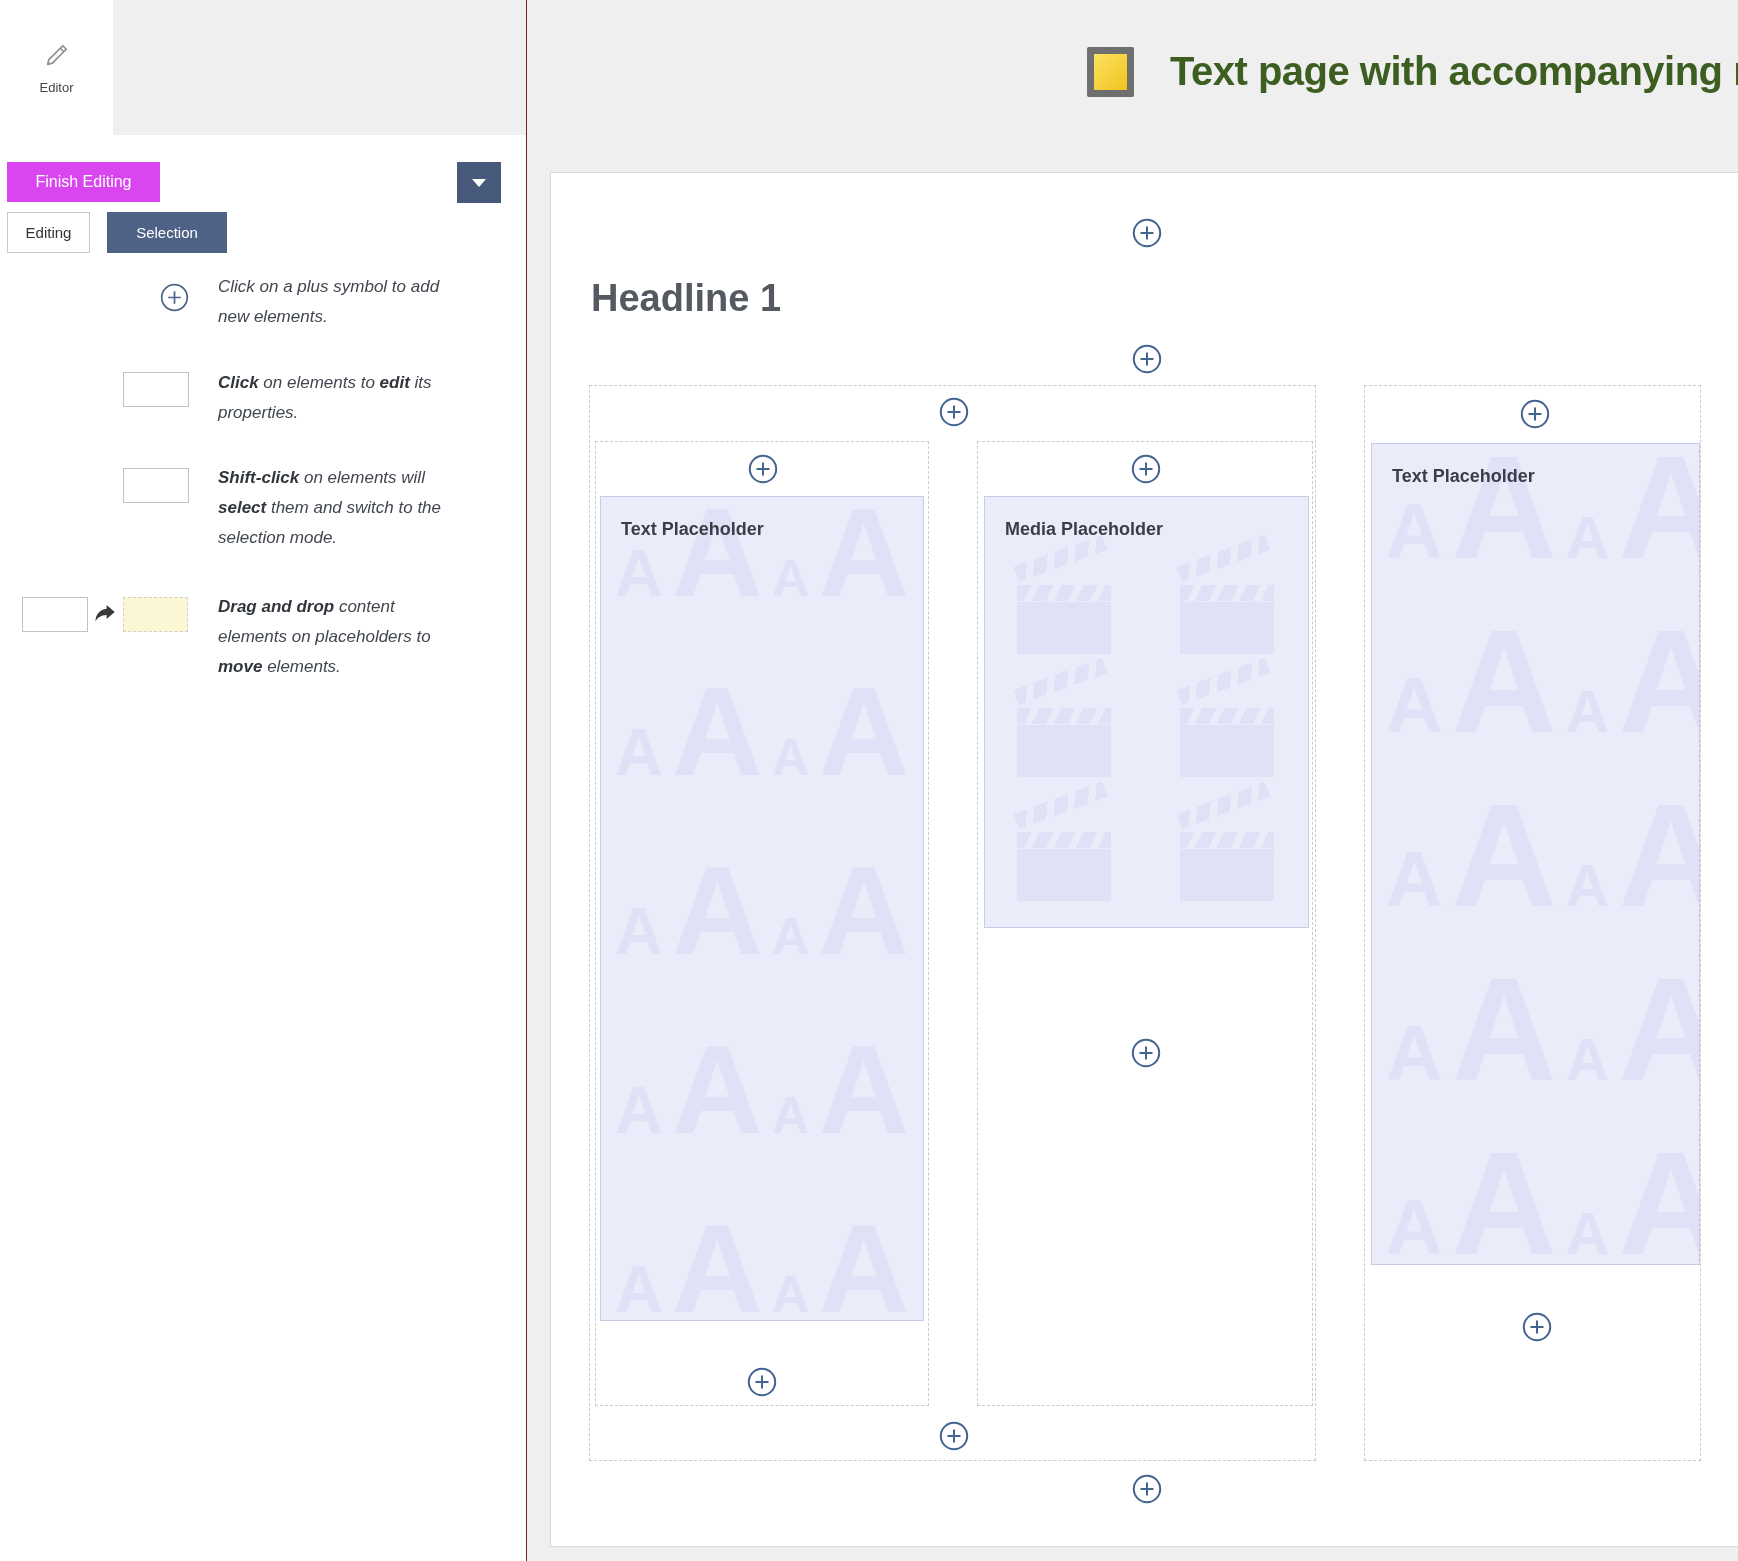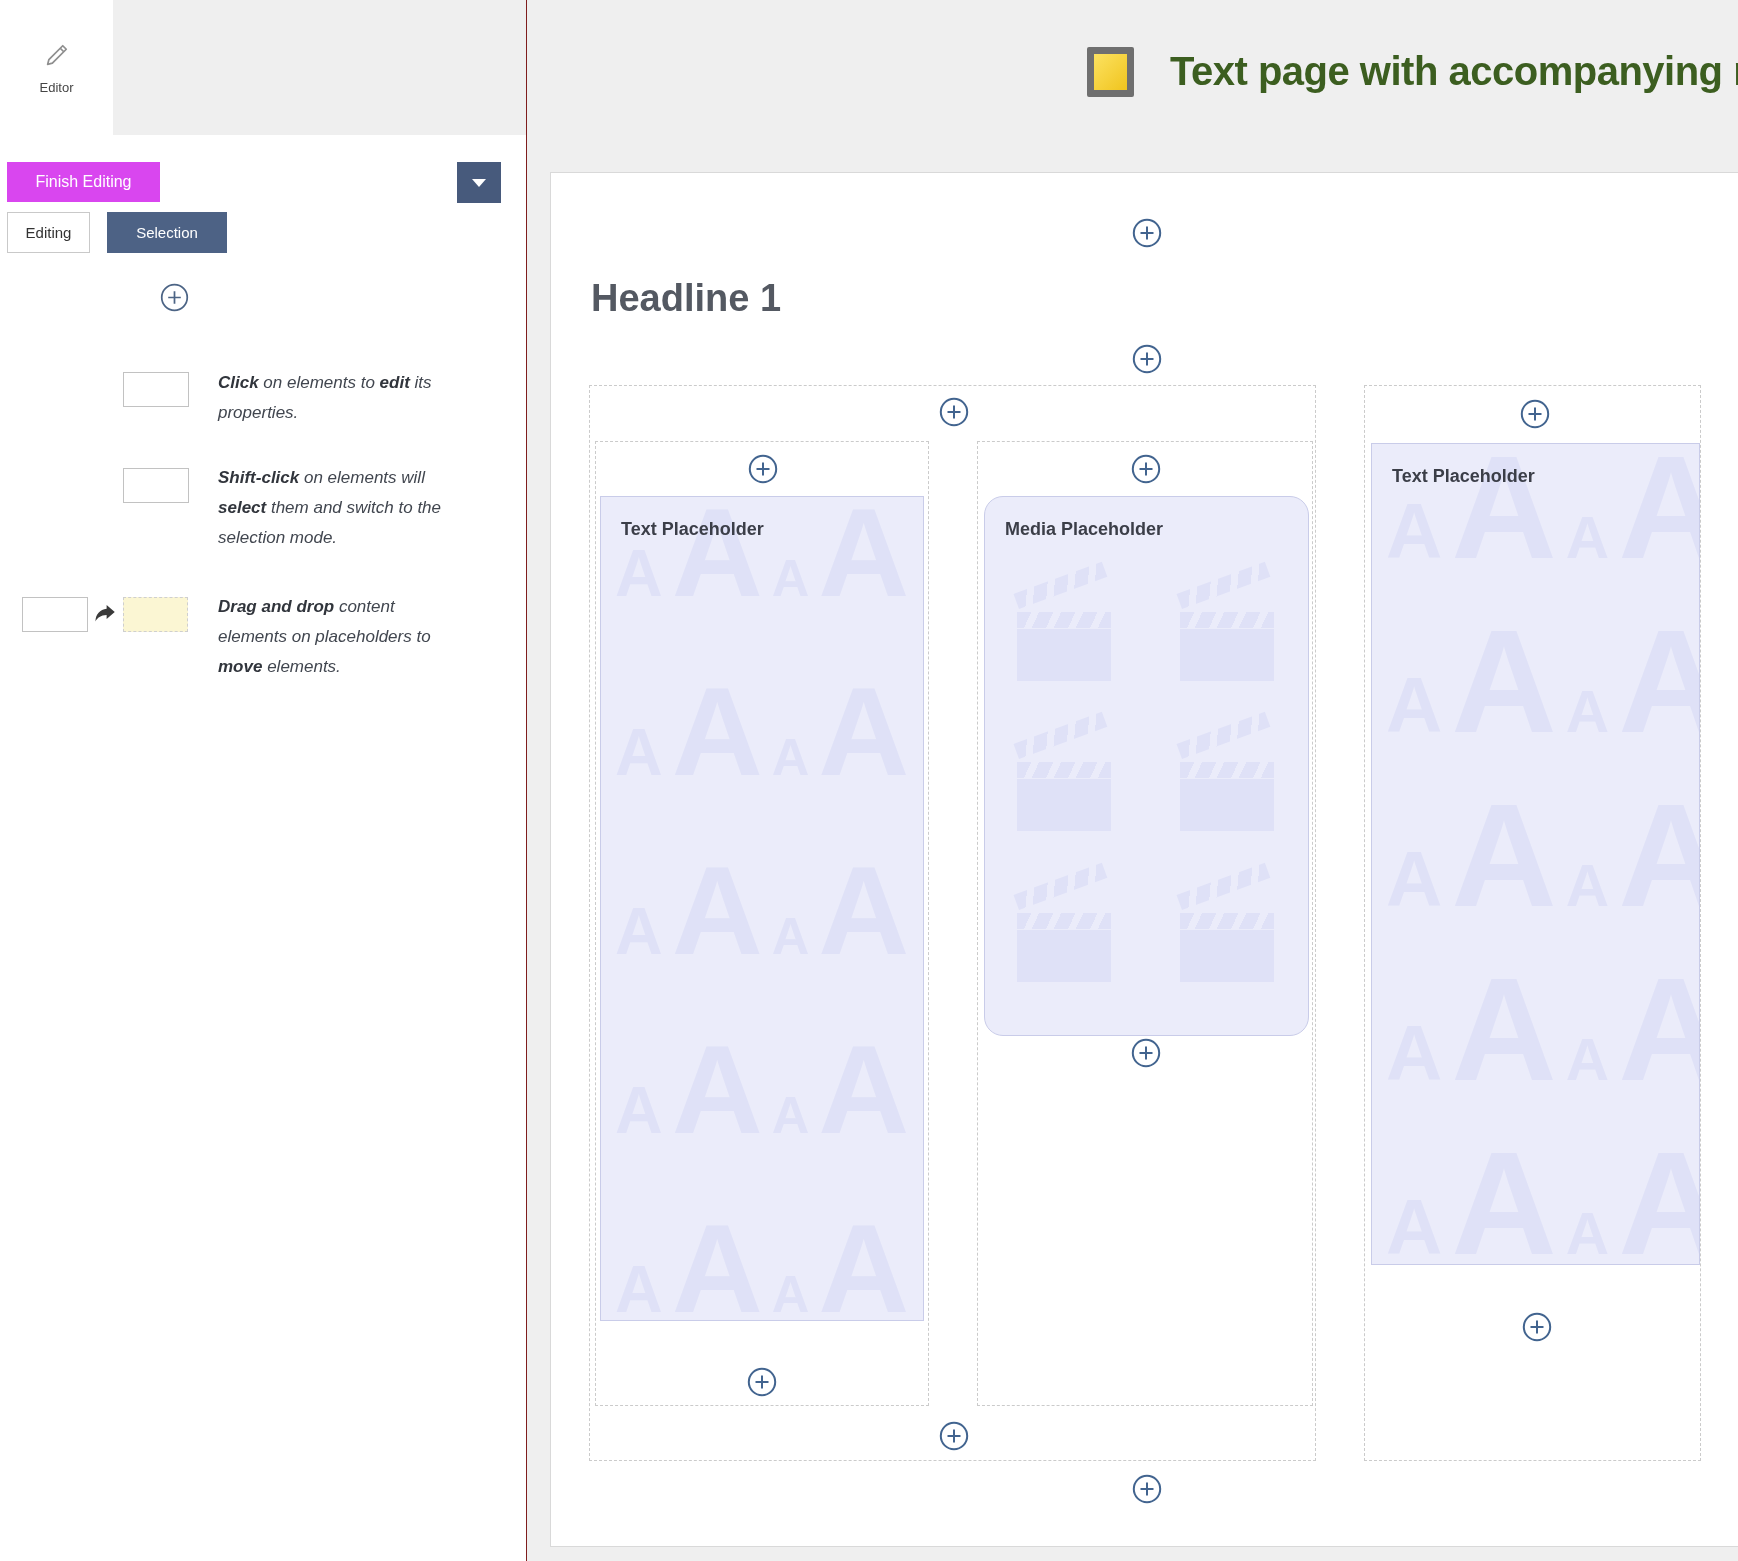--- a/index.html
+++ b/index.html
@@ -102,20 +102,21 @@
 
     <div class="tabs">
       <div class="tab t-edit">Editing</div>
       <div class="tab t-sel">Selection</div>
     </div>
 
     <svg class="abs" style="left:160px;top:283px;" width="29" height="29" viewBox="0 0 30 30">
       <circle cx="15" cy="15" r="13.2" fill="#fff" stroke="#4c6485" stroke-width="1.8"></circle>
       <path d="M15 8.5V21.5M8.5 15H21.5" stroke="#4c6485" stroke-width="1.8" fill="none"></path>
     </svg>
+    <p class="instr" style="top:272px;"><span>Click on a plus symbol to add new elements.</span></p>
 
     <div class="icon-box" style="left:123px;top:372px;"></div>
     <p class="instr" style="top:368px;"><b>Click</b><span> on elements to </span><b>edit</b><span> its properties.</span></p>
 
     <div class="icon-box" style="left:123px;top:468px;"></div>
     <p class="instr" style="top:463px;"><b>Shift-click</b><span> on elements will </span><b>select</b><span> them and switch to the selection mode.</span></p>
 
     <div class="icon-box" style="left:22px;top:597px;"></div>
     <svg class="abs" style="left:92px;top:600px;" width="26" height="26" viewBox="0 0 24 24">
       <path d="M13.5 4.5l7.5 6.5-7.5 6.5v-3.6C8 14 5 16.5 3.2 19.8c0-6.5 4.3-11.1 10.3-11.7V4.5z" fill="#3a3a3a"></path>
@@ -207,21 +208,21 @@
         </div>
 
         <div class="dashed" style="left:387px;top:55px;width:336px;height:965px;">
           <button class="plus" style="left:153px;top:12px;">
             <svg width="30" height="30" viewBox="0 0 30 30">
                 <circle cx="15" cy="15" r="13.2" fill="#fff" stroke="#42648f" stroke-width="2"></circle>
                 <path d="M15 8.5V21.5M8.5 15H21.5" stroke="#42648f" stroke-width="2" fill="none"></path>
               </svg>
           </button>
 
-          <div class="lav" style="left:6px;top:54px;width:325px;height:540px;border-radius:19px;">
+          <div class="lav" style="left:6px;top:54px;width:325px;height:432px;">
             <span class="lav-label">Media Placeholder</span>
             <div class="media-wm">
               <div class="media-row">
                 <div class="clap">
                     <div class="flap"></div>
                     <div class="cbar"></div>
                     <div class="cboard"></div>
                   </div>
                 <div class="clap">
                     <div class="flap"></div>

